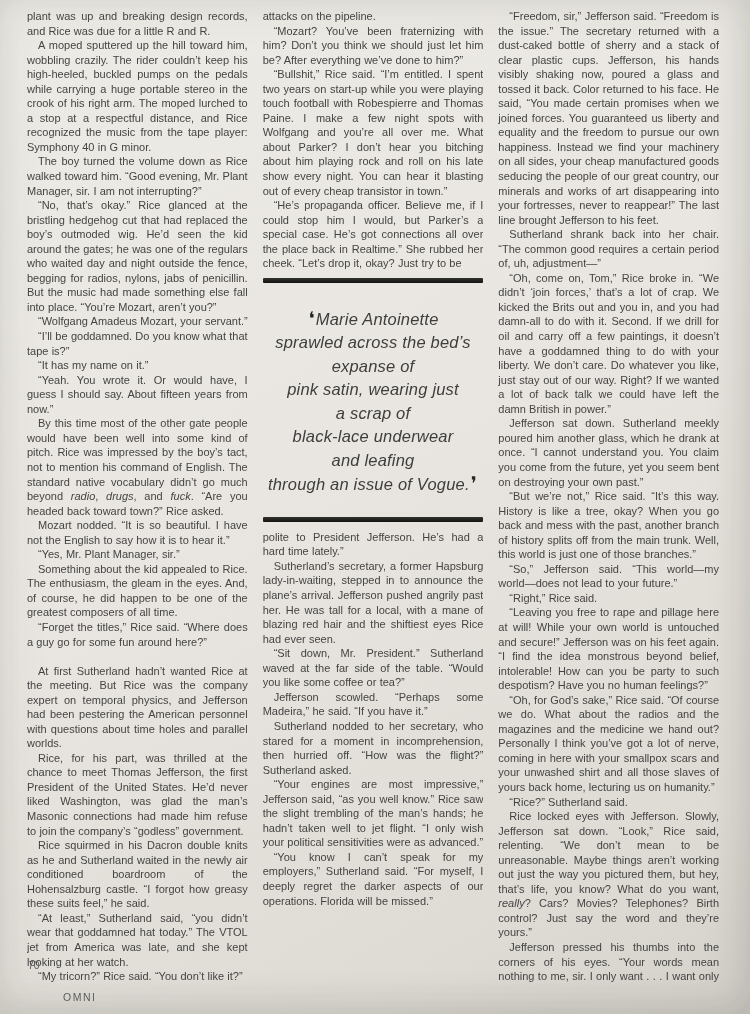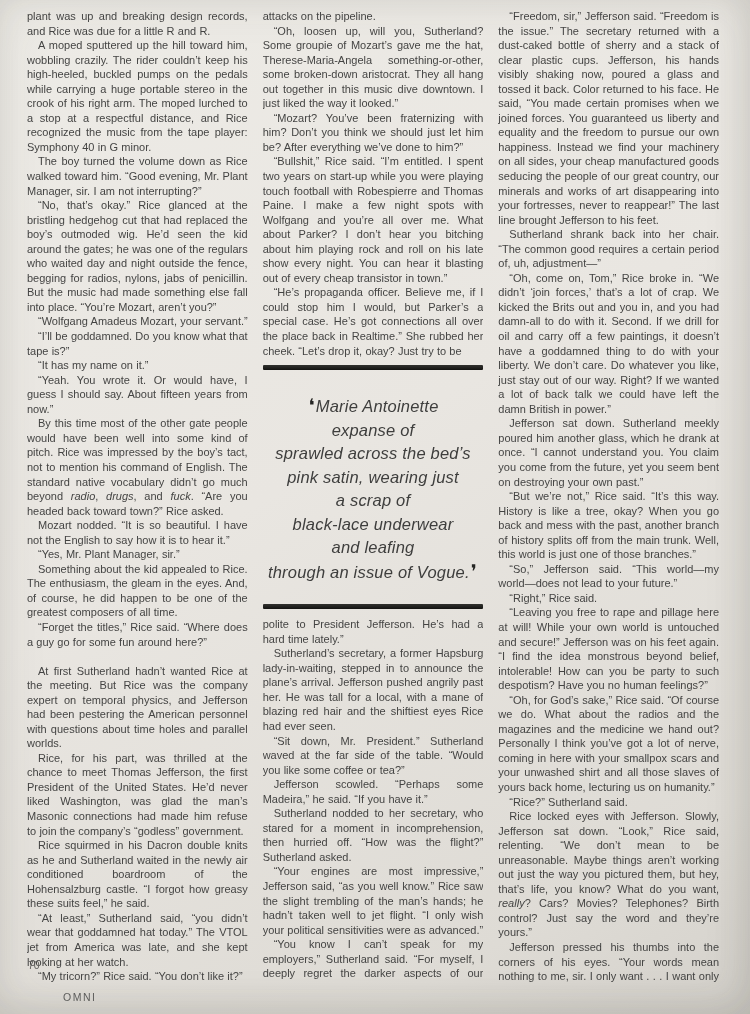--- a/index.html
+++ b/index.html
@@ -82,30 +82,29 @@
         <p class="para">“Forget the titles,” Rice said. “Where does a guy go for some fun around here?”</p>
         <p class="para gap">At first Sutherland hadn’t wanted Rice at the meeting. But Rice was the company expert on temporal physics, and Jefferson had been pestering the American personnel with questions about time holes and parallel worlds.</p>
         <p class="para">Rice, for his part, was thrilled at the chance to meet Thomas Jefferson, the first President of the United States. He’d never liked Washington, was glad the man’s Masonic connections had made him refuse to join the company’s “godless” government.</p>
         <p class="para">Rice squirmed in his Dacron double knits as he and Sutherland waited in the newly air conditioned boardroom of the Hohensalzburg castle. “I forgot how greasy these suits feel,” he said.</p>
         <p class="para">“At least,” Sutherland said, “you didn’t wear that goddamned hat today.” The VTOL jet from America was late, and she kept looking at her watch.</p>
         <p class="para">“My tricorn?” Rice said. “You don’t like it?”</p>
       </div>
     <div class="col">
       <div>
           <p class="para noindent">attacks on the pipeline.</p>
-          <p class="para">“Oh, loosen up, will you, Sutherland? Some groupie of Mozart’s gave me the hat, Therese-Maria-Angela something-or-other, some broken-down aristocrat. They all hang out together in this music dive downtown. I just liked the way it looked.”</p>
           <p class="para">“Mozart? You’ve been fraternizing with him? Don’t you think we should just let him be? After everything we’ve done to him?”</p>
           <p class="para">“Bullshit,” Rice said. “I’m entitled. I spent two years on start-up while you were playing touch football with Robespierre and Thomas Paine. I make a few night spots with Wolfgang and you’re all over me. What about Parker? I don’t hear you bitching about him playing rock and roll on his late show every night. You can hear it blasting out of every cheap transistor in town.”</p>
           <p class="para">“He’s propaganda officer. Believe me, if I could stop him I would, but Parker’s a special case. He’s got connections all over the place back in Realtime.” She rubbed her cheek. “Let’s drop it, okay? Just try to be</p>
         </div>
       <div class="rule rule-top"></div>
       <div class="pullquote">
           <div class="pq-line"><span class="pq-mark">❛</span>Marie Antoinette</div>
+          <div class="pq-line">sprawled across the bed’s</div>
           <div class="pq-line">expanse of</div>
-          <div class="pq-line">sprawled across the bed’s</div>
           <div class="pq-line">pink satin, wearing just</div>
           <div class="pq-line">a scrap of</div>
           <div class="pq-line">black-lace underwear</div>
           <div class="pq-line">and leafing</div>
           <div class="pq-line">through an issue of Vogue.<span class="pq-mark">❜</span></div>
         </div>
       <div class="rule"></div>
       <div class="col2-bottom">
           <p class="para noindent">polite to President Jefferson. He’s had a hard time lately.”</p>
           <p class="para">Sutherland’s secretary, a former Hapsburg lady-in-waiting, stepped in to announce the plane’s arrival. Jefferson pushed angrily past her. He was tall for a local, with a mane of blazing red hair and the shiftiest eyes Rice had ever seen.</p>

